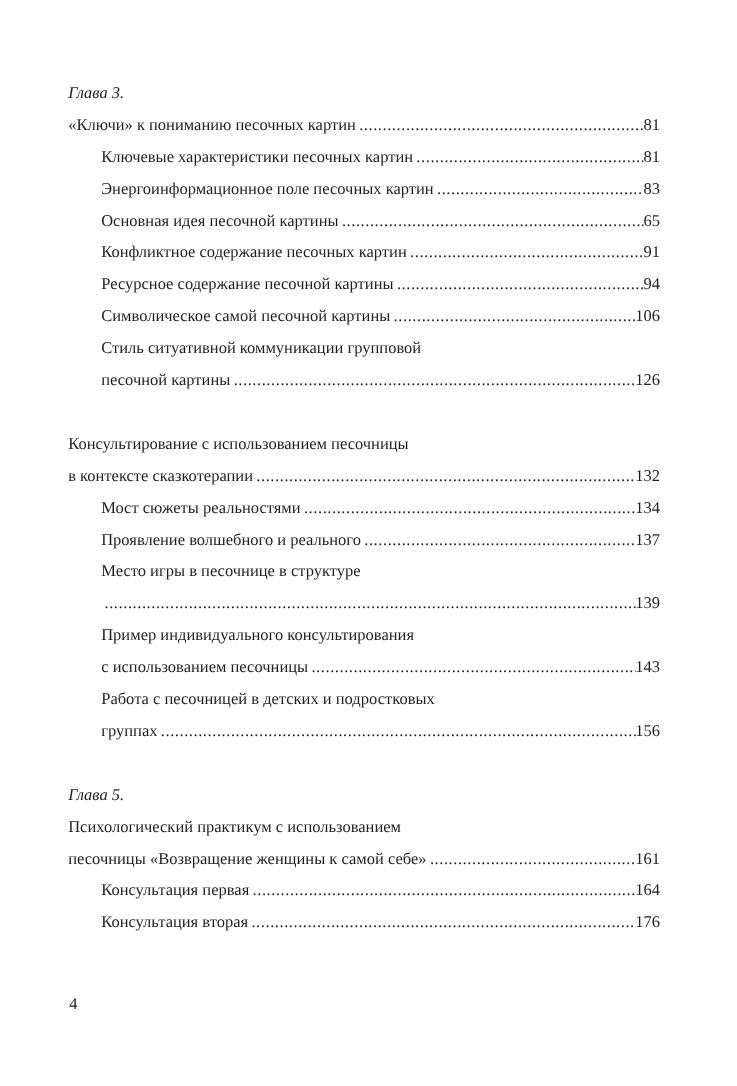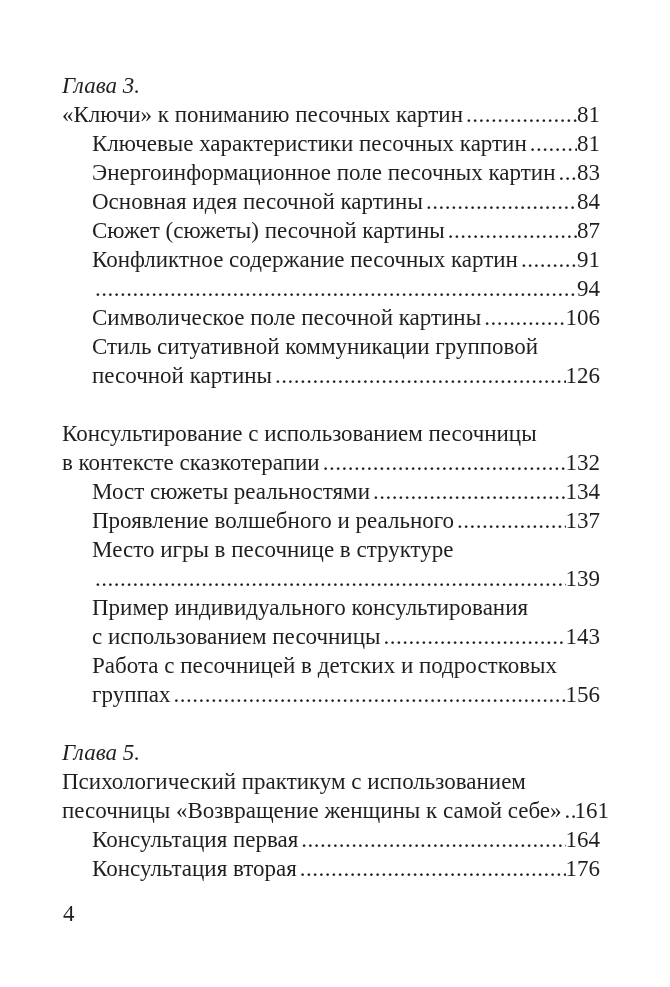--- a/index.html
+++ b/index.html
@@ -6,21 +6,21 @@
     margin: 0;
     padding: 0;
     background: #ffffff;
   }
   .page {
     width: 670px;
     height: 987px;
     position: relative;
     background: #ffffff;
     font-family: "Liberation Serif", "DejaVu Serif", serif;
-    font-size: 23px;
+    font-size: 15px;
     line-height: 29px;
     color: #1f1f1f;
     box-sizing: border-box;
     padding: 71px 70px 0 62px;
     overflow: hidden;
   }
   .toc-section { margin-top: 29px; }
   .toc-section.first { margin-top: 0; }
   .chapter-label { font-style: italic; }
   .entry-line {
@@ -76,50 +76,44 @@
         <span class="txt">Энергоинформационное поле песочных картин</span>
         <span class="leader"></span>
         <span class="pg">83</span>
       </div>
     </div>
 
     <div class="entry sub">
       <div class="entry-line">
         <span class="txt">Основная идея песочной картины</span>
         <span class="leader"></span>
-        <span class="pg">84</span>
-      </div>
-    </div>
-
-    <div class="entry sub">
-      <div class="entry-line">
-        <span class="txt">Сюжет (сюжеты) песочной картины</span>
-        <span class="leader"></span>
-        <span class="pg">87</span>
-      </div>
-    </div>
+        <span class="pg">65</span>
+      </div>
+    </div>
+
 
     <div class="entry sub">
       <div class="entry-line">
         <span class="txt">Конфликтное содержание песочных картин</span>
         <span class="leader"></span>
         <span class="pg">91</span>
       </div>
     </div>
 
     <div class="entry sub">
       <div class="entry-line">
+        <span class="txt">Ресурсное содержание песочной картины</span>
         <span class="leader"></span>
         <span class="pg">94</span>
       </div>
     </div>
 
     <div class="entry sub">
       <div class="entry-line">
-        <span class="txt">Символическое поле песочной картины</span>
+        <span class="txt">Символическое самой песочной картины</span>
         <span class="leader"></span>
         <span class="pg">106</span>
       </div>
     </div>
 
     <div class="entry sub">
       <div class="entry-line">
         <span class="txt">Стиль ситуативной коммуникации групповой</span>
       </div>
       <div class="entry-line">

